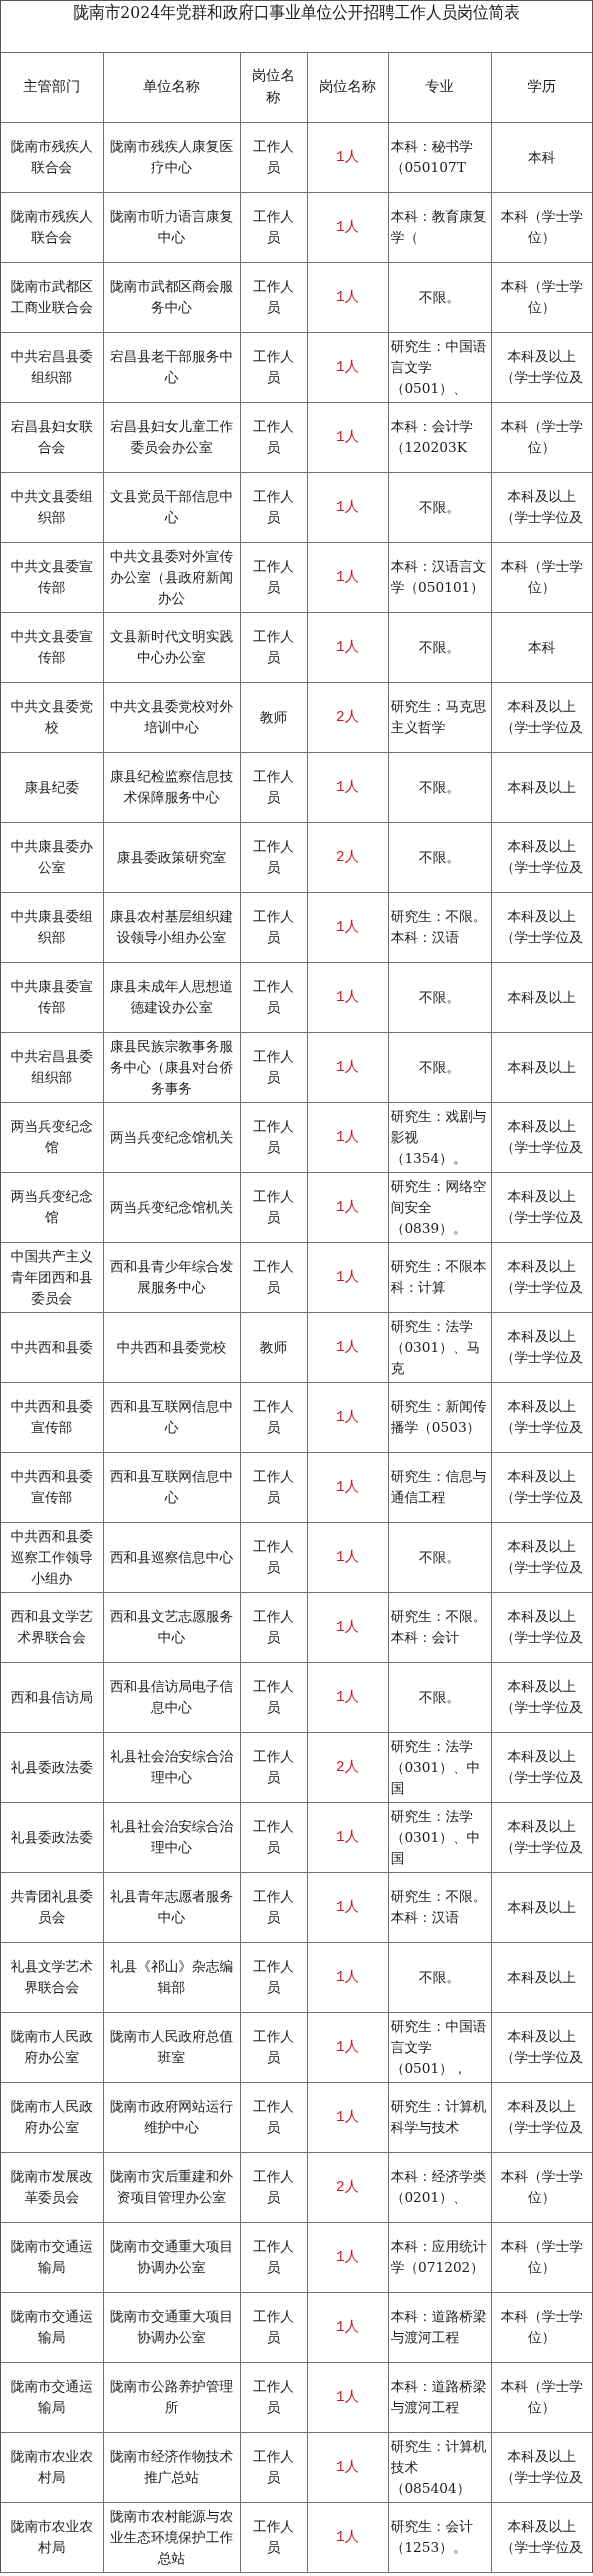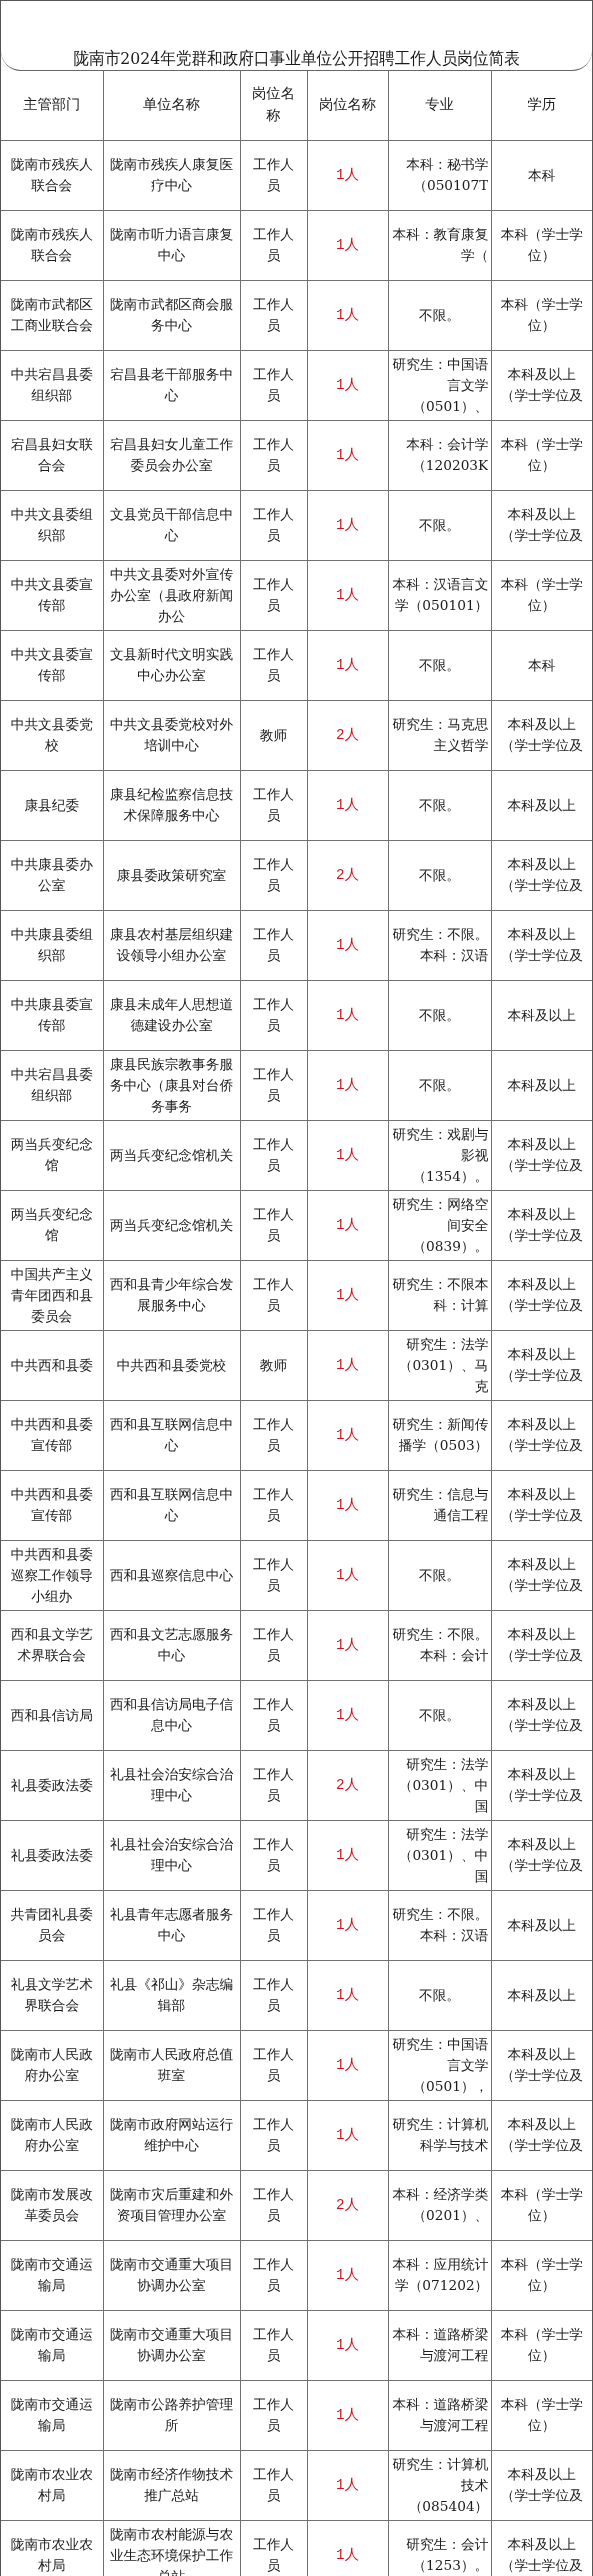--- a/index.html
+++ b/index.html
@@ -1,33 +1,33 @@
 <!DOCTYPE html>
 <html style="font-size:8.8px"><head>
 <meta charset="utf-8">
 <style>
   html, body { margin: 0; padding: 0; background: #ffffff; }
   body { width: 593px; height: 2576px; overflow: hidden; font-family: "DejaVu Serif", "Liberation Serif", serif; color: #1a1a1a; }
   .sheet { position: absolute; left: 0; top: 0; width: 593px; border-left: 1.1px solid #555; border-right: 1.1px solid #555; border-top: 1.1px solid #555; box-sizing: border-box; }
-  .title-row { height: 70px; display: flex; align-items: flex-end; justify-content: center; border-bottom: 1.1px solid #666; box-sizing: border-box; border-radius: 20px; }
+  .title-row { height: 52px; display: flex; align-items: flex-start; justify-content: center; border-bottom: 1.1px solid #666; box-sizing: border-box; }
   .title { font-size: 17px; letter-spacing: 0px; font-family: "DejaVu Serif", "Liberation Serif", serif; transform: scaleX(0.92); white-space: nowrap; }
   table { border-collapse: collapse; table-layout: fixed; width: 591px; }
   col.c1 { width: 102px; } col.c2 { width: 137px; } col.c3 { width: 67px; }
   col.c4 { width: 81px; } col.c5 { width: 103px; } col.c6 { width: 101px; }
   th, td { border: 0.8px solid #707070; text-align: center; vertical-align: middle; padding: 0 3.3px; overflow: hidden; font-weight: normal; box-sizing: border-box; }
   tr:first-child th { border-top: none; }
   th:first-child, td:first-child { border-left: none; }
   th:last-child, td:last-child { border-right: none; }
   thead tr { height: 69px; font-family: Liberation Mono, monospace; }
   tbody tr { height: 70px; }
   th { font-size: 14.3px; line-height: 22px; }
   td { font-size: 13.7px; line-height: 21px; }
   .cell-inner { max-height: 66px; overflow: hidden; display: flex; align-items: center; justify-content: center; }
   .count { color: #d0141c; font-size: 14.3px; font-family: Liberation Mono, monospace; }
-  .major { text-align: right; padding: 0 2.2px; margin-left: 43px; }
+  .major { text-align: left; padding: 0 2.2px; margin-left: 43px; }
   .major .cell-inner { align-items: flex-start; }
   .narrow .cell-inner { padding: 0 7.7px; }
 </style>
 </head>
 <body>
 
 <div class="sheet">
   <div class="title-row">
     <div class="title">陇南市2024年党群和政府口事业单位公开招聘工作人员岗位简表</div>
   </div>

